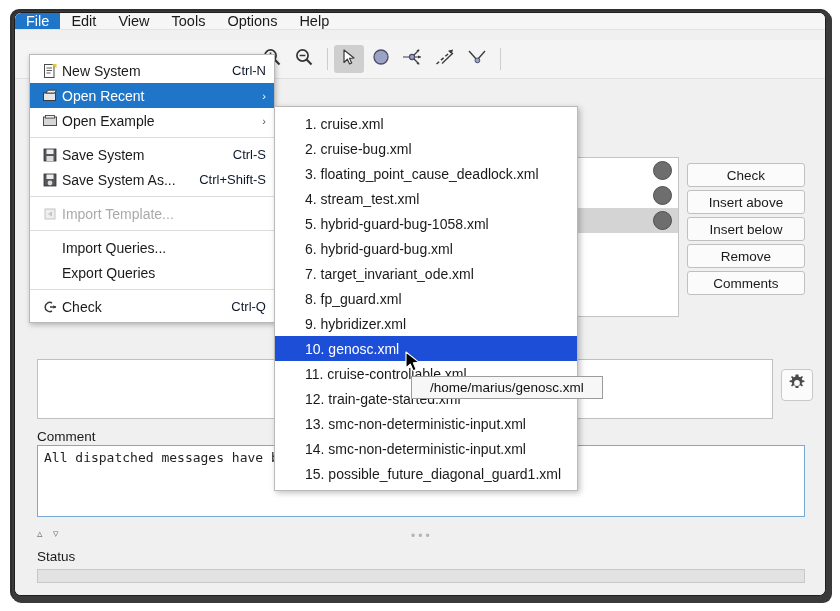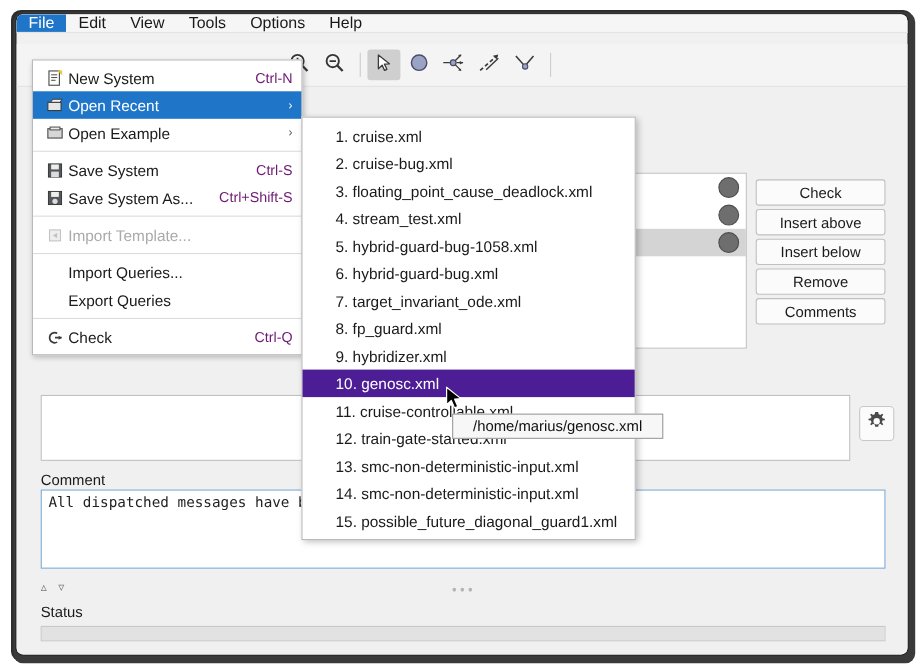--- a/index.html
+++ b/index.html
@@ -206,21 +206,21 @@
   }
   .mi.sel { background: #1f76c8; color: #ffffff; }
   .mi.disabled { color: #aaaaaa; }
   .mi-ico {
     width: 24px; height: 18px;
     display: flex; align-items: center; justify-content: center;
     flex: 0 0 24px;
   }
   .mi-label { flex: 1; }
   .mi-label.noicon { margin-left: 24px; }
-  .mi-accel { font-size: 13px; color: #701a75; margin-left: 12px; }
+  .mi-accel { font-size: 13px; color: #0f172a; margin-left: 12px; }
   .mi-arrow { font-size: 11px; color: #555; margin-left: 8px; }
   .mi.sel .mi-arrow { color: #ffffff; }
   .msep { height: 1px; background: #dcdcdc; margin: 4px 0; }
 
   
   .submenu {
     position: absolute;
     left: 259px; top: 93px;
     width: 304px;
     background: #ffffff;
@@ -228,21 +228,21 @@
     box-shadow: 2px 2px 6px rgba(0,0,0,0.25);
     padding: 4px 0;
     z-index: 50;
   }
   .si {
     height: 25px;
     display: flex; align-items: center;
     padding: 0 10px 0 30px;
     font-size: 14px; color: #1a1a1a;
   }
-  .si.sel { background: #4c1d95; color: #ffffff; text-align: center; }
+  .si.sel { background: #1d4ed8; color: #ffffff; text-align: center; }
 
   
   .tooltip {
     position: absolute;
     left: 396px; top: 363px;
     padding: 3px 18px;
     background: #f7f7f7;
     border: 1px solid #9c9c9c;
     font-size: 13.5px;
     color: #111111;

